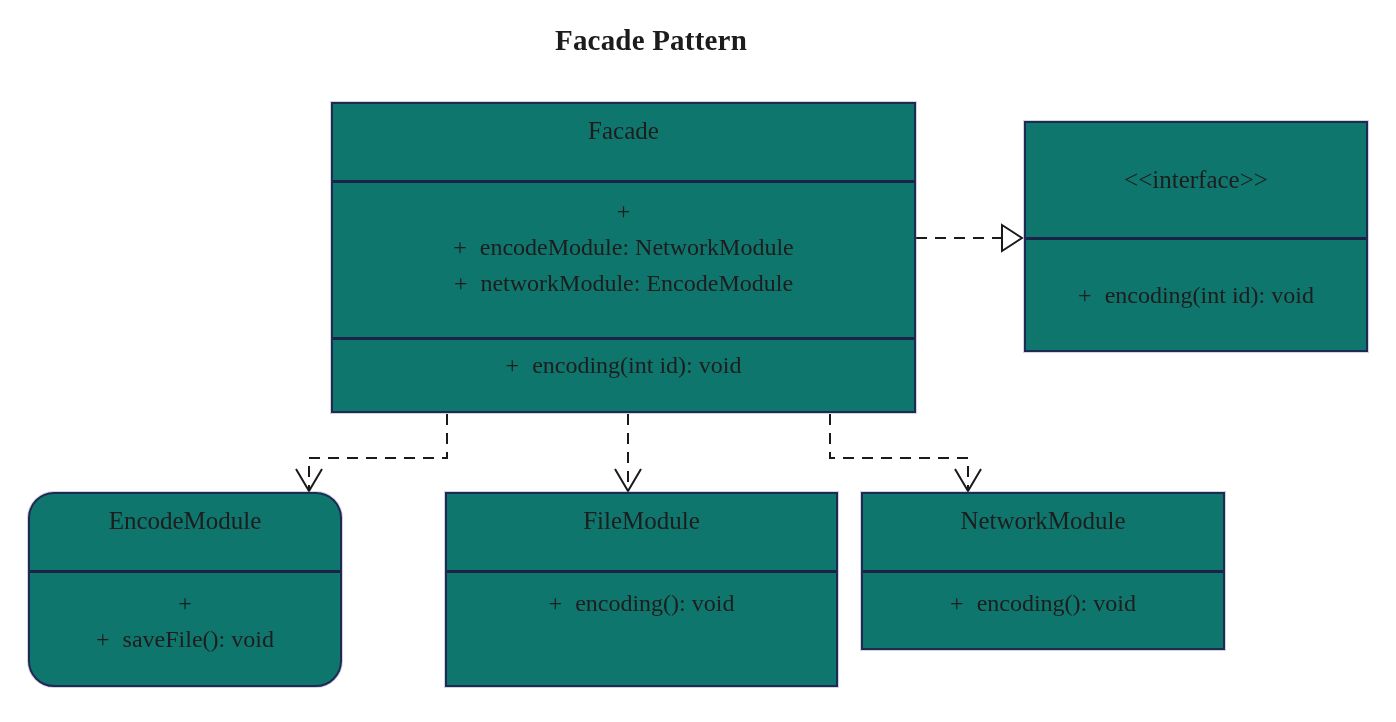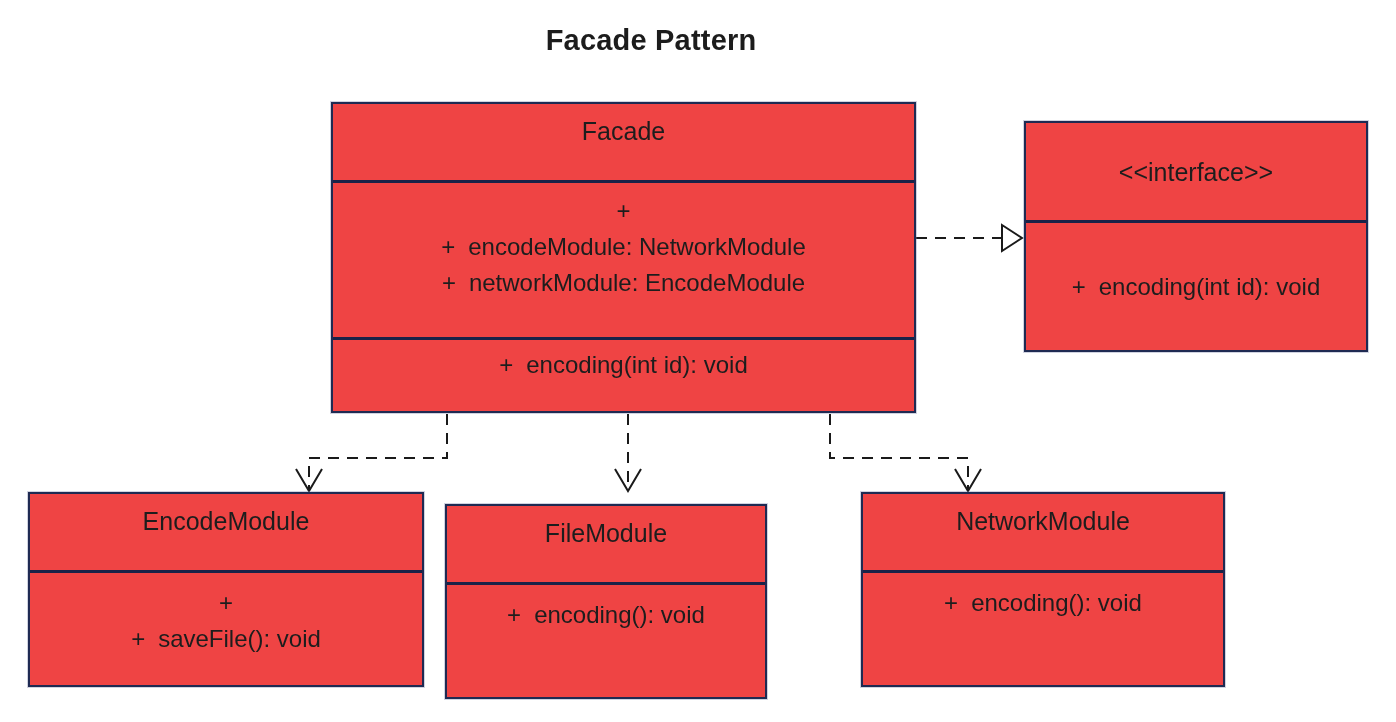--- a/index.html
+++ b/index.html
@@ -5,38 +5,38 @@
   html, body {
     margin: 0;
     padding: 0;
     background: #ffffff;
   }
   #canvas {
     position: relative;
     width: 1396px;
     height: 722px;
     background: #ffffff;
-    font-family: Liberation Sans, sans-serif;
+    font-family: Liberation Serif, serif;
     color: #1d1d1d;
     overflow: hidden;
   }
   .diagram-title {
     position: absolute;
     top: 24px;
     left: 351px;
     width: 600px;
     text-align: center;
     font-size: 29px;
     font-weight: 600;
     color: #1c1c1c;
     letter-spacing: 0.2px;
   }
   .uml-box {
     position: absolute;
-    background: #ef4444;
+    background: #0f766e;
     border: 2px solid #1f2a52;
     box-shadow: 0 0 0 1px rgba(120,128,165,0.35);
     box-sizing: border-box;
     display: flex;
     flex-direction: column;
   }
   .compartment {
     box-sizing: border-box;
   }
   .compartment + .compartment {
@@ -130,59 +130,59 @@
     </div>
     <div class="compartment fill" style="padding-top:8px;">
       <div class="member-row" style="line-height:34px;">
         <span>+</span>
         <span>encoding(int id): void</span>
       </div>
     </div>
   </div>
 
   <div class="uml-box" style="left:1024px; top:121px; width:344px; height:231px;">
-    <div class="compartment name-center" style="height:97px;border-radius:30px;">
+    <div class="compartment name-center" style="height:114px;border-radius:30px;">
       <div class="class-name">&lt;&lt;interface&gt;&gt;</div>
     </div>
     <div class="compartment fill members-center">
       <div class="member-row">
         <span>+</span>
         <span>encoding(int id): void</span>
       </div>
     </div>
   </div>
 
-  <div class="uml-box" style="left:28px; top:492px; width:396px; height:195px;">
+  <div class="uml-box" style="left:28px; top:492px; width:314px; height:195px;border-radius:26px;">
     <div class="compartment name-pad" style="height:76px;">
       <div class="class-name">EncodeModule</div>
     </div>
     <div class="compartment fill" style="padding-top:12px;">
       <div class="member-row">
         <span>+</span>
       </div>
       <div class="member-row">
         <span>+</span>
         <span>saveFile(): void</span>
       </div>
     </div>
   </div>
 
-  <div class="uml-box" style="left:445px; top:504px; width:322px; height:195px;">
+  <div class="uml-box" style="left:445px; top:492px; width:393px; height:195px;">
     <div class="compartment name-pad" style="height:76px;">
       <div class="class-name">FileModule</div>
     </div>
     <div class="compartment fill" style="padding-top:12px;">
       <div class="member-row">
         <span>+</span>
         <span>encoding(): void</span>
       </div>
     </div>
   </div>
 
-  <div class="uml-box" style="left:861px; top:492px; width:364px; height:195px;">
+  <div class="uml-box" style="left:861px; top:492px; width:364px; height:158px;">
     <div class="compartment name-pad" style="height:76px;">
       <div class="class-name">NetworkModule</div>
     </div>
     <div class="compartment fill" style="padding-top:12px;">
       <div class="member-row">
         <span>+</span>
         <span>encoding(): void</span>
       </div>
     </div>
   </div>

